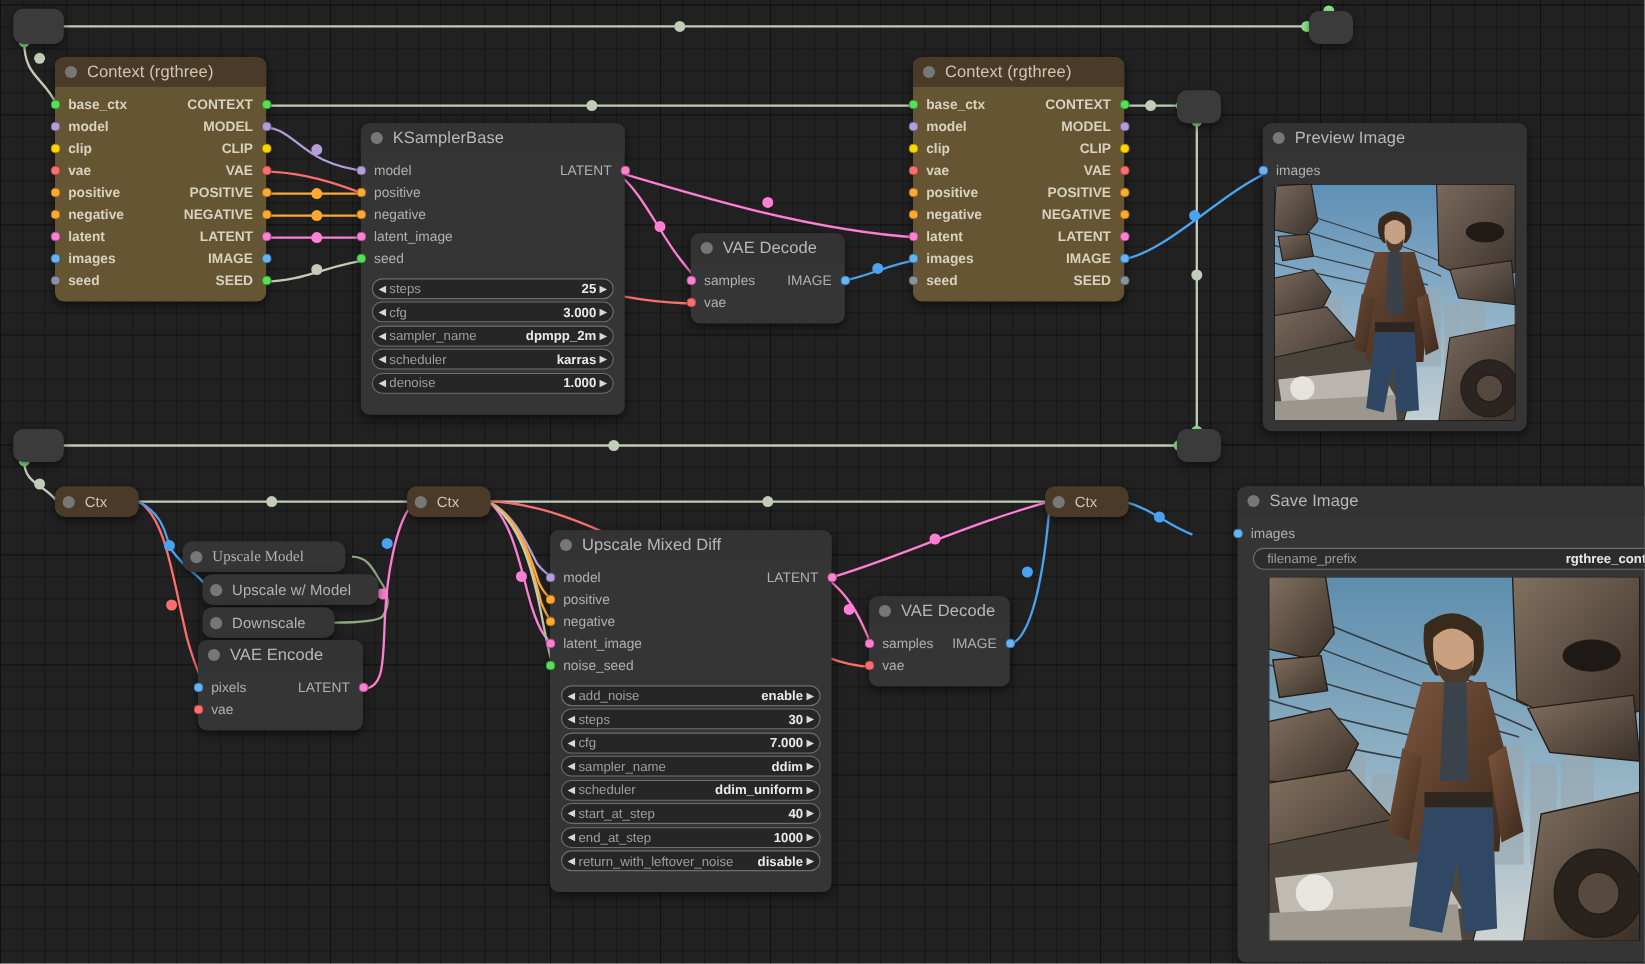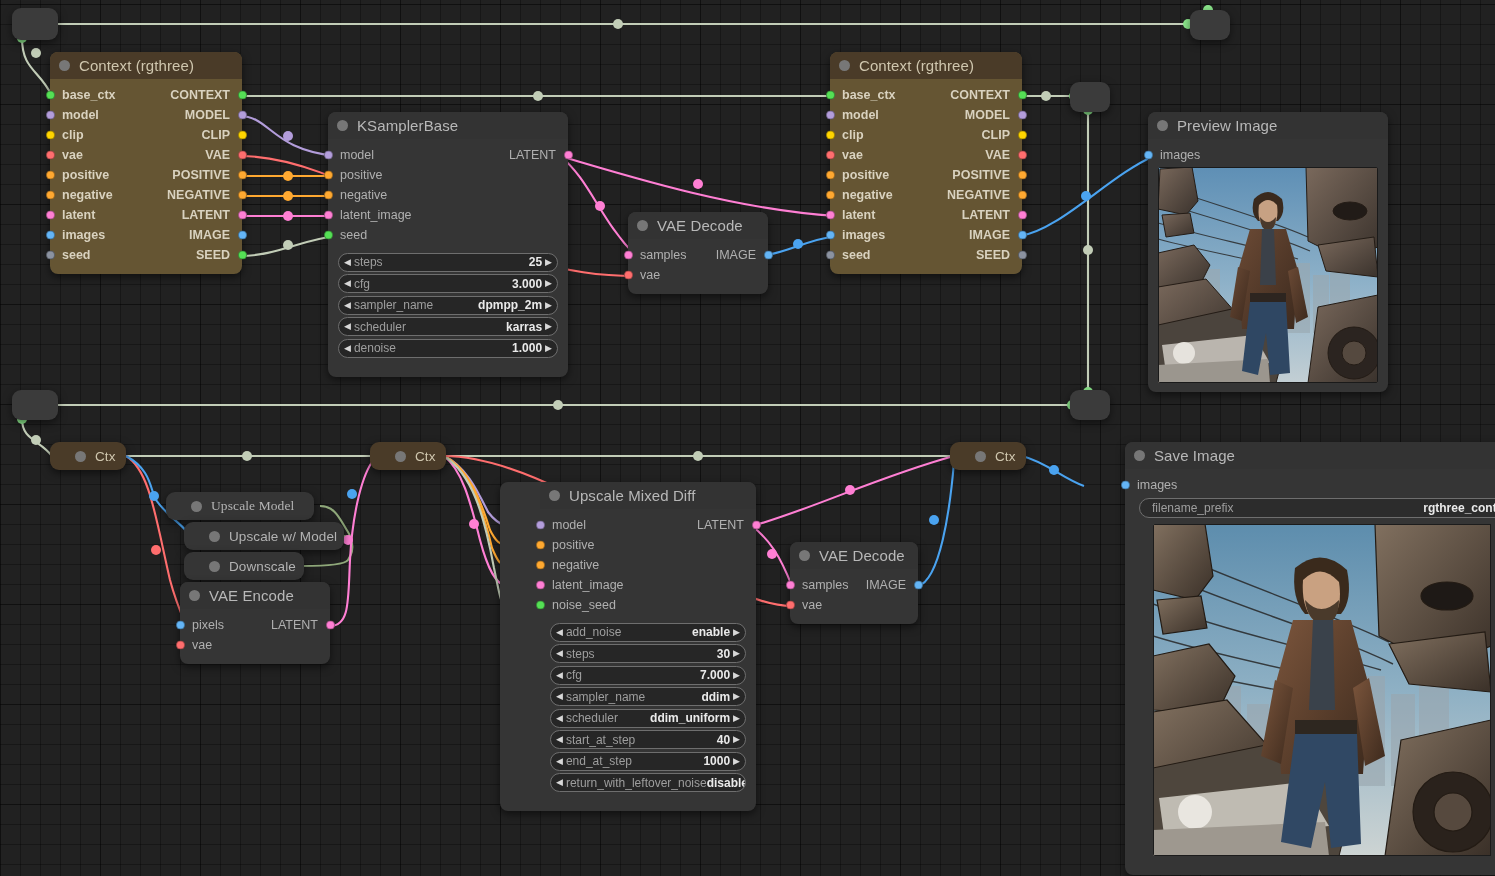--- a/index.html
+++ b/index.html
@@ -77,21 +77,21 @@
   .arr { color: #d8d8d8; font-size: 9px; line-height: 1; flex: none; }
   .arr.l { margin-right: 3px; }
   .arr.r { margin-left: 3px; }
   .w-label { font-size: 12px; color: #9e9e9e; white-space: nowrap; }
   .w-value { font-size: 12px; color: #eaeaea; margin-left: auto; white-space: nowrap; font-weight: bold; }
 
   .collapsed {
     position: absolute; z-index: 3;
     height: 28px; border-radius: 9px;
     background: #353535;
-    display: flex; align-items: center; padding-left: 25px;
+    display: flex; align-items: center; padding-left: 7px;
     box-shadow: 0 3px 9px rgba(0,0,0,0.55);
   }
   .collapsed.ctx { background: #4a3b28; }
   .collapsed .hdr-title { font-size: 13.5px; color: #b3b3b3; }
   .collapsed.ctx .hdr-title { color: #cfc6ae; }
 
   .reroute {
     position: absolute; z-index: 3;
     background: #3b3b3b; border-radius: 9px;
     box-shadow: 0 3px 8px rgba(0,0,0,0.5);
@@ -553,21 +553,21 @@
           <span class="out-name">LATENT</span>
           <span class="dot right" style="background:#ff7fd4"></span>
         </div>
       <div class="slot">
           <span class="dot left" style="background:#ff6e6e"></span>
           <span class="in-name">vae</span>
         </div>
     </div>
   </div>
 
-  <div class="node node-std" style="left:500px;top:482px;width:256px;padding-left:40px;">
+  <div class="node node-std" style="left:500px;top:482px;width:256px;">
     <div class="hdr">
       <span class="hdr-dot"></span>
       <span class="hdr-title">Upscale Mixed Diff</span>
     </div>
     <div class="body">
       <div class="slot">
           <span class="dot left" style="background:#b39ddb"></span>
           <span class="in-name">model</span>
           <span class="out-name">LATENT</span>
           <span class="dot right" style="background:#ff7fd4"></span>

